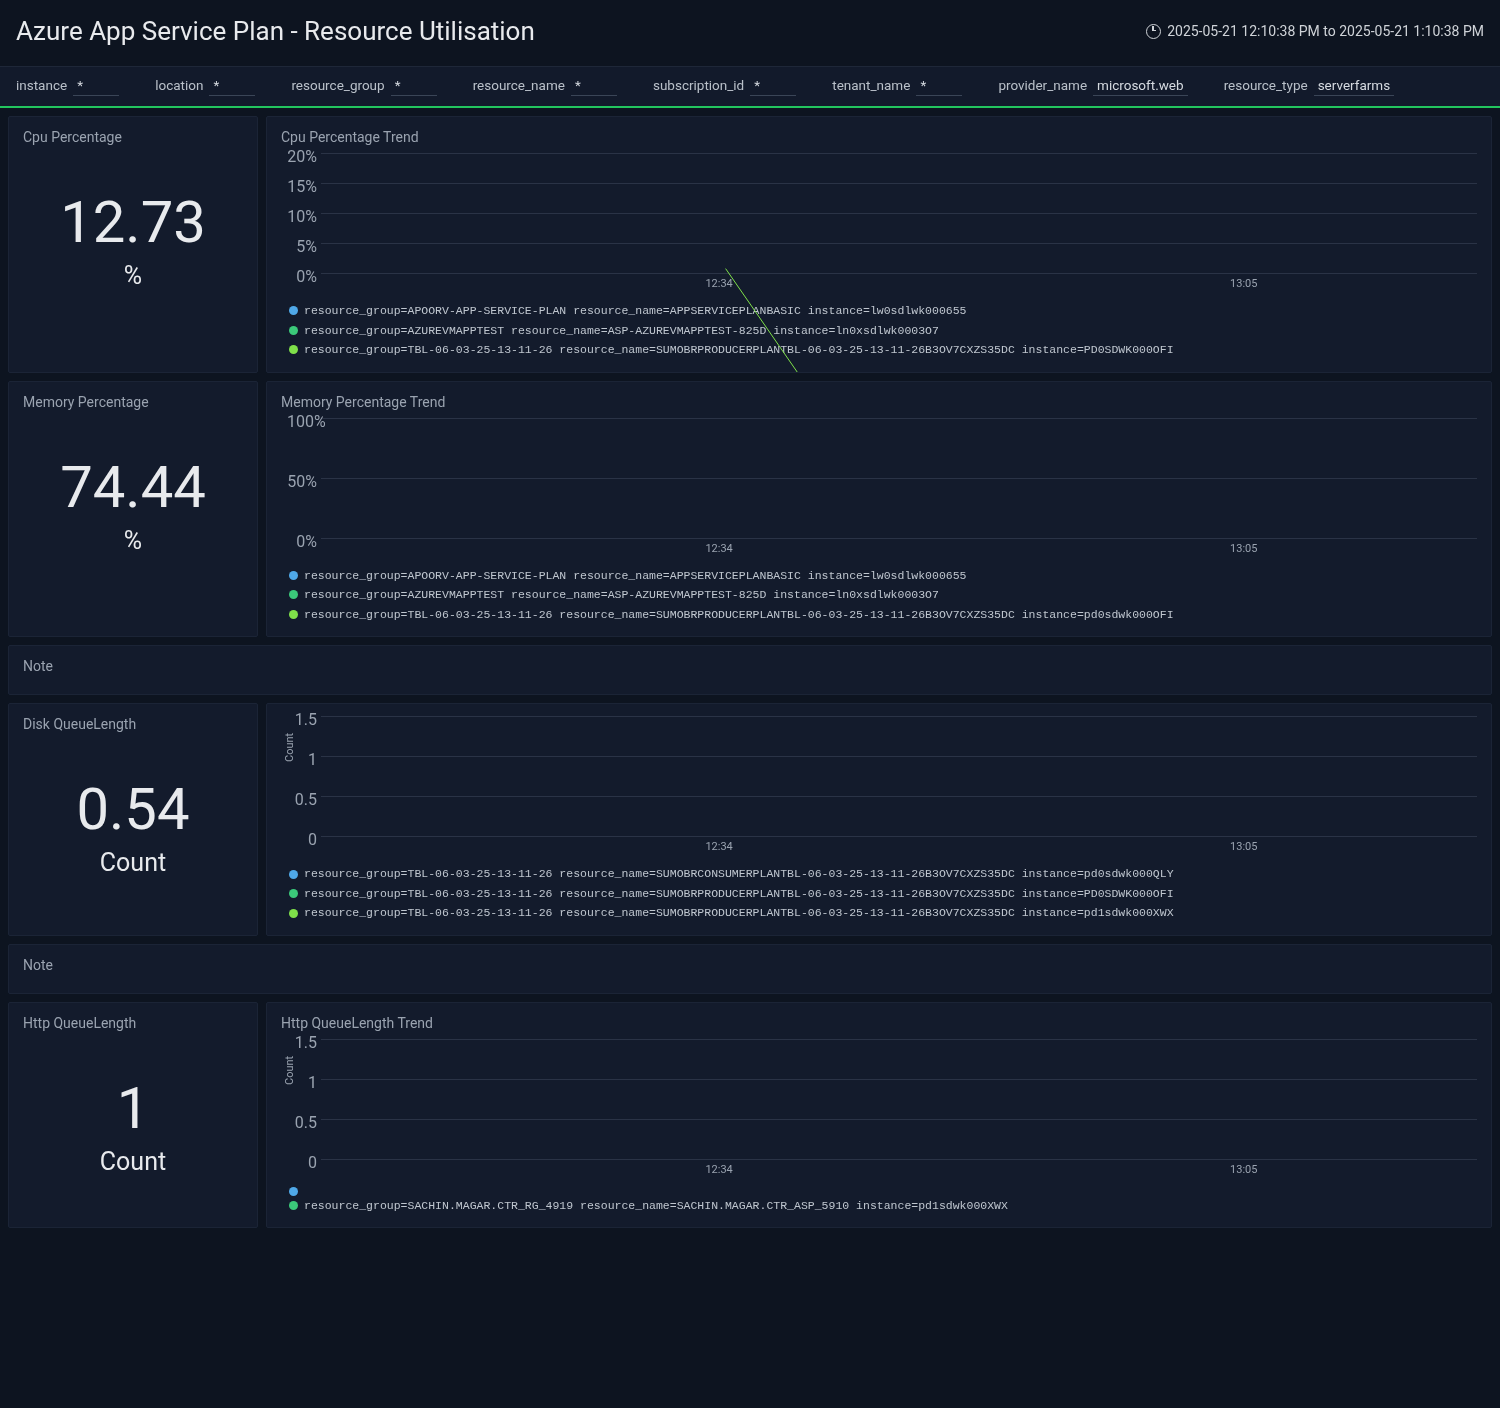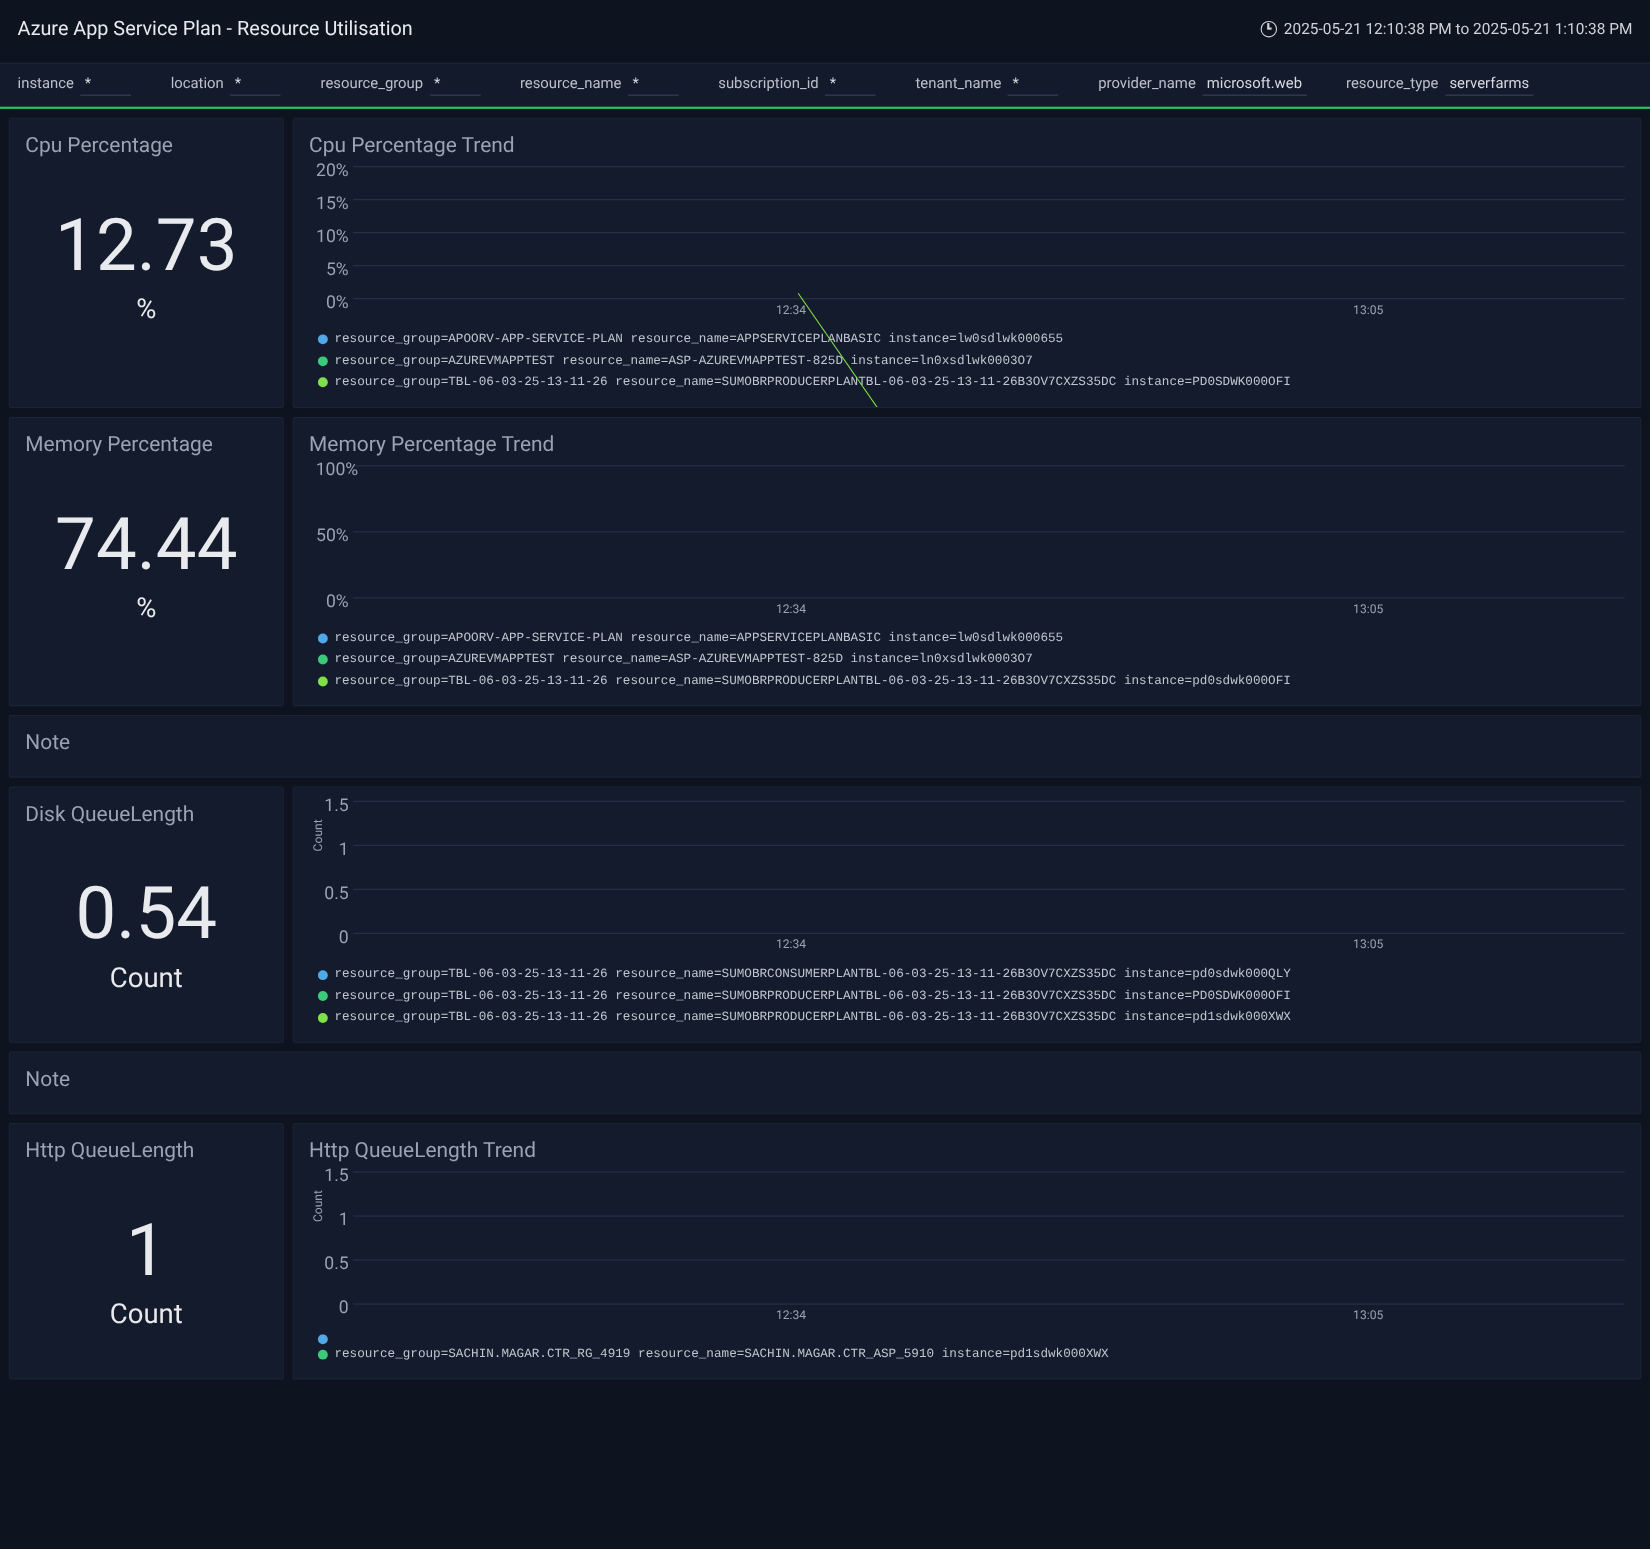--- a/index.html
+++ b/index.html
@@ -10,21 +10,21 @@
     font-size: 13px;
     width: 1500px;
     padding: 0;
   }
   .header {
     display: flex;
     justify-content: space-between;
     align-items: center;
     padding: 16px 16px 20px 16px;
   }
-  .header h1 { font-size: 18px; font-weight: 400; color: #e8eaed; }
+  .header h1 { font-size: 26px; font-weight: 400; color: #e8eaed; }
   .timerange { display: flex; align-items: center; gap: 6px; color: #cfd3d8; font-size: 14px; }
   .clock-icon { width: 15px; height: 15px; border: 1.5px solid #cfd3d8; border-radius: 50%; position: relative; }
   .clock-icon::after { content:""; position:absolute; width:4px; height:1.5px; background:#cfd3d8; top:5px; left:5px; }
   .clock-icon::before { content:""; position:absolute; width:1.5px; height:5px; background:#cfd3d8; top:1px; left:5px; }
 
   .filters {
     background: #121a2b;
     border-top: 1px solid #1e2738;
     border-bottom: 2px solid #22c55e;
     padding: 10px 16px;
@@ -41,24 +41,24 @@
     gap: 8px;
     padding: 8px;
   }
   .panel {
     background: #131b2c;
     border: 1px solid #1b2436;
     border-radius: 2px;
     padding: 12px 14px;
     overflow: hidden;
   }
-  .panel-title { font-size: 19px; color: #9aa3b0; margin-bottom: 8px; }
+  .panel-title { font-size: 14px; color: #9aa3b0; margin-bottom: 8px; }
   .full { grid-column: 1 / span 2; }
   .stat { text-align: center; padding-top: 40px;}
-  .stat .val { font-size: 66px; font-weight: 400; color: #e8eaed; line-height:1;}
+  .stat .val { font-size: 58px; font-weight: 400; color: #e8eaed; line-height:1;}
   .stat .unit { font-size: 25px; color: #e8eaed; margin-top: 10px;}
   .note-text { font-size: 19px; color: #e8eaed; padding: 12px 0 30px 0;}
 
   .chart { position: relative; width: 100%; }
   .chart-body { position: relative; height: 130px; margin-left: 30px; }
   .chart-body.tall { height: 120px; margin-left: 40px; }
   .gridline { position: absolute; left:0; right:0; border-top: 1px solid #2a3346; }
   .ylabel { position: absolute; left: -34px; top: -7px; font-size: 16px; color: #9aa3b0; text-align: right; width: 30px;}
   .axis-title { position: absolute; left: -38px; top: 50%; transform: rotate(-90deg) translateX(14px); transform-origin: left top; font-size: 11px; color: #9aa3b0;}
   .xlabels { position: relative; margin-left: 30px; height: 16px; margin-top:4px;}

